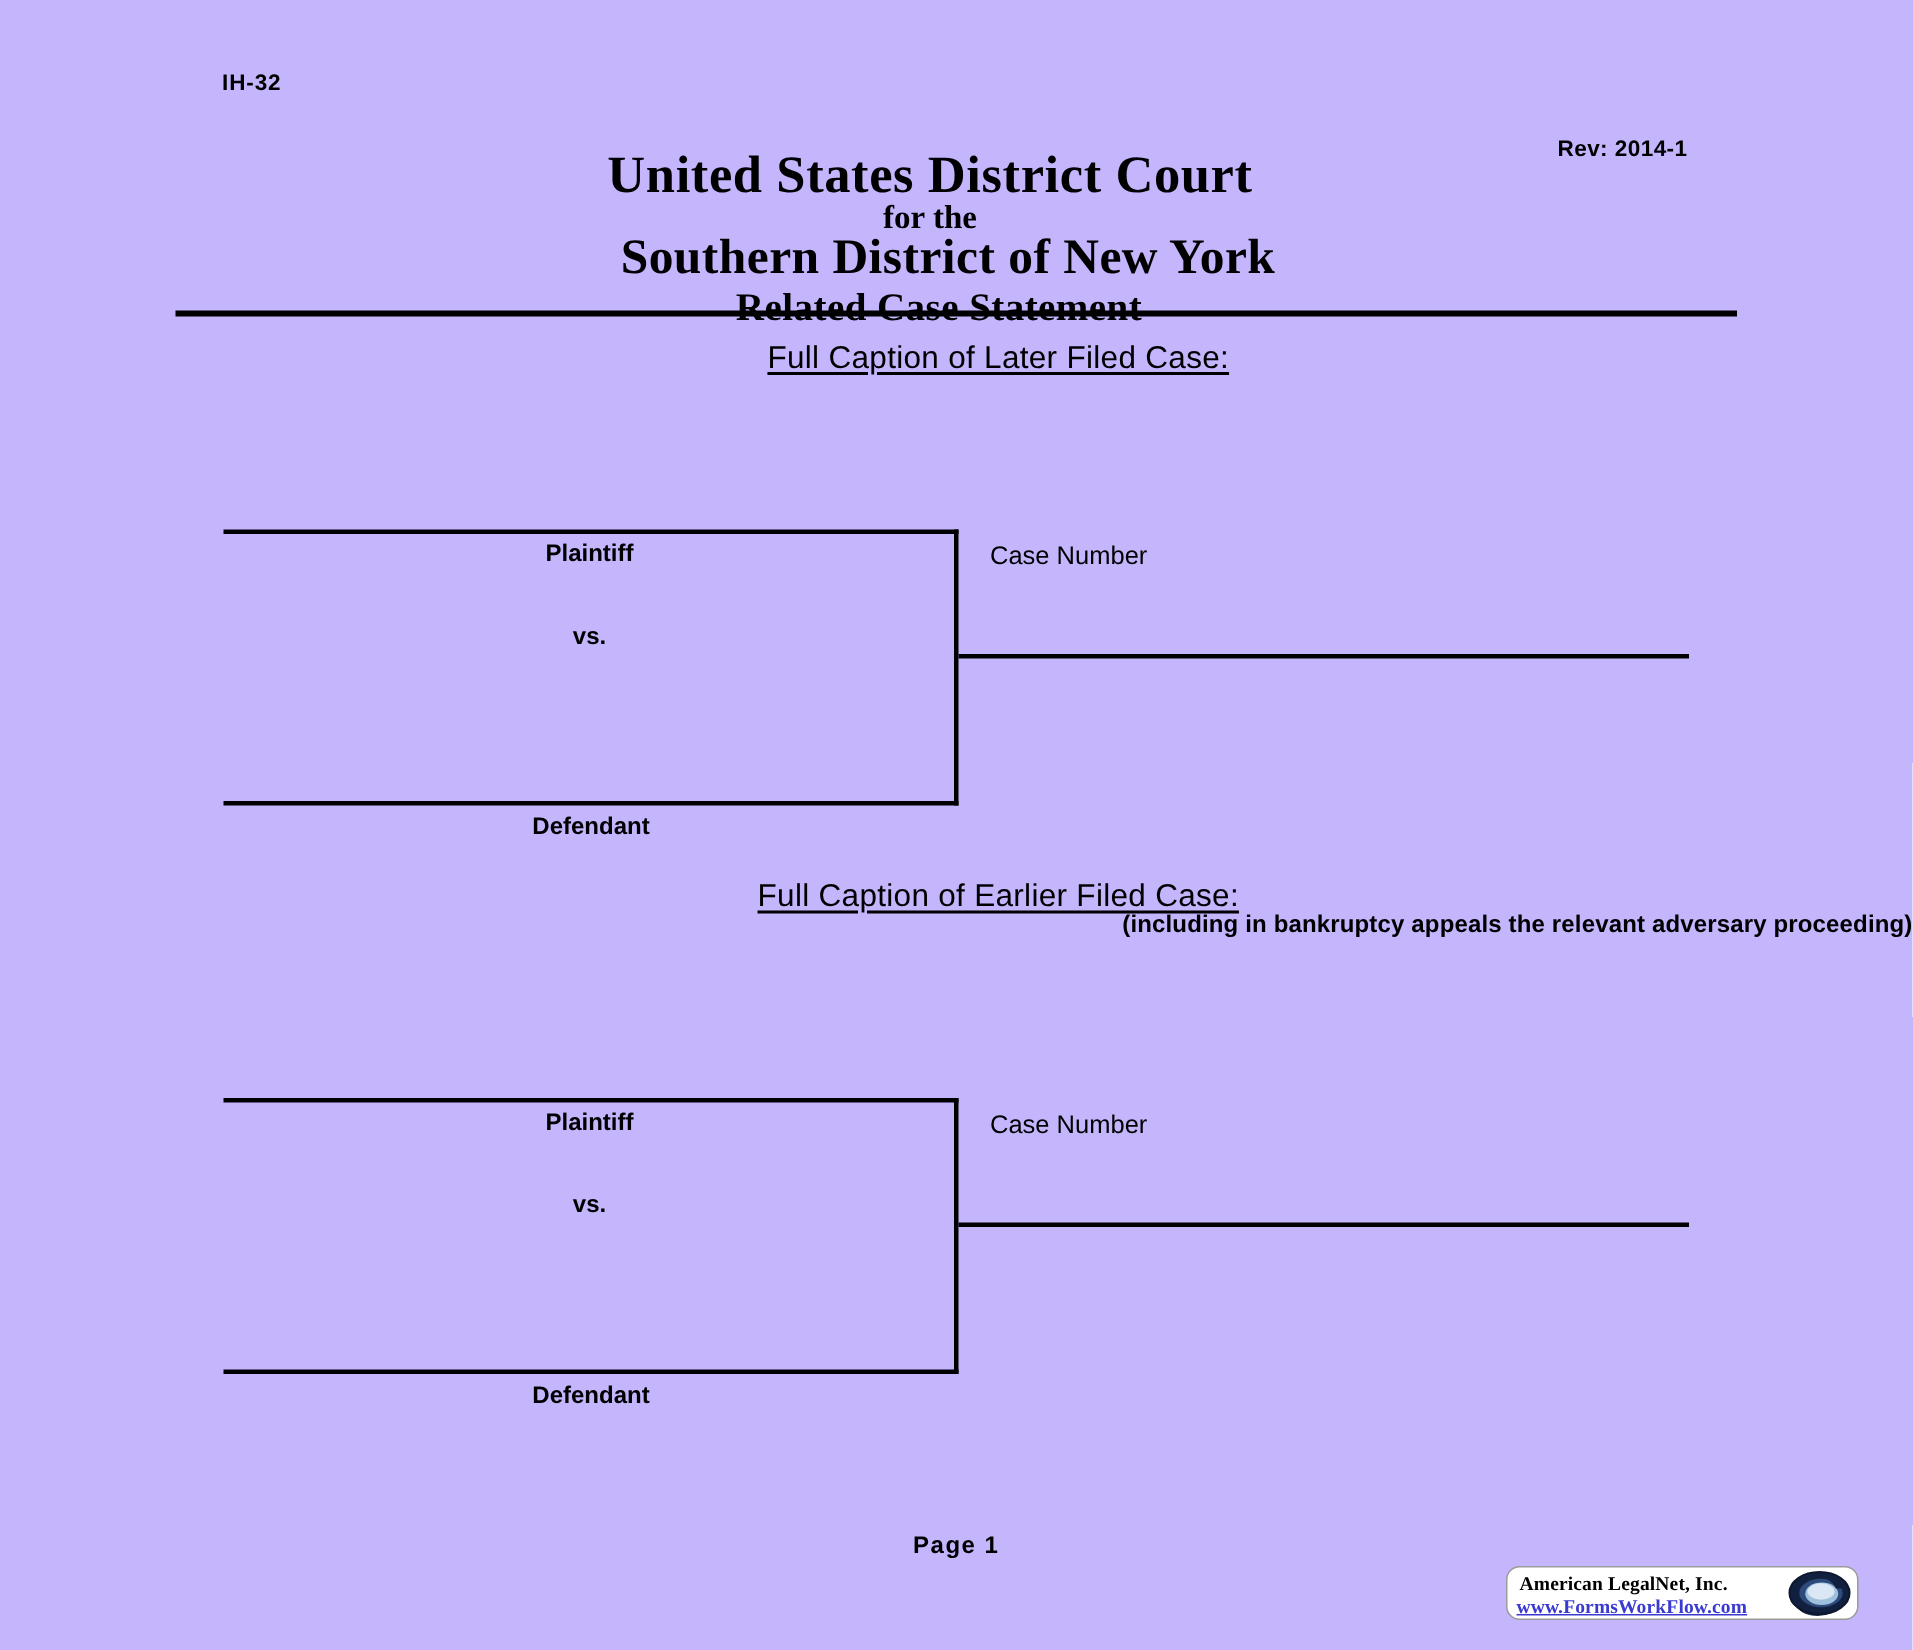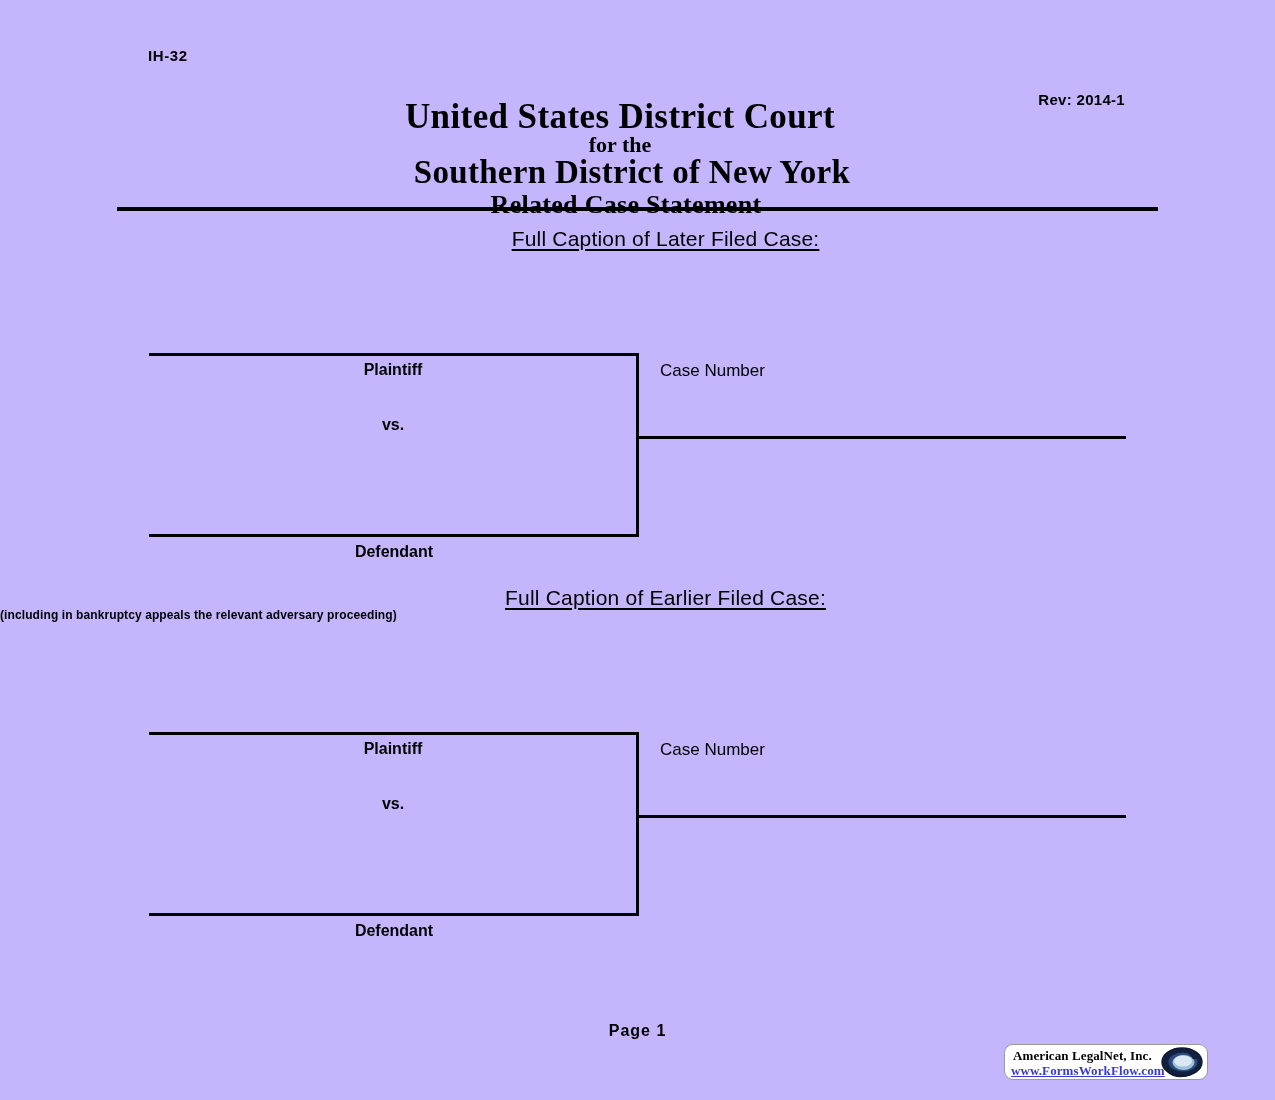--- a/index.html
+++ b/index.html
@@ -104,22 +104,22 @@
     text-underline-offset: 3px;
   }
   #later-heading { top: 227px; }
   #earlier-heading { top: 574px; margin-top: 12px; }
 
   .section-subtitle {
     position: absolute;
     left: 0;
     top: 608px;
     width: 1275px;
-    text-align: left;
-    font-size: 12px;
+    text-align: right;
+    font-size: 16px;
     font-weight: bold;
     letter-spacing: 0.1px;
   }
 
   
   .caption-block {
     position: absolute;
     left: 0;
     width: 1275px;
   }
@@ -201,21 +201,21 @@
     font-size: 16px;
     font-weight: bold;
     letter-spacing: 1px;
   }
 
   
   .vendor-badge {
     position: absolute;
     left: 1004px;
     top: 1044px;
-    width: 204px;
+    width: 235px;
     height: 36px;
     border: 1px solid #9b9b9b;
     border-radius: 9px;
     background: #ffffff;
     box-sizing: border-box;
     overflow: hidden;
   }
   .vendor-name {
     position: absolute;
     left: 8px;

